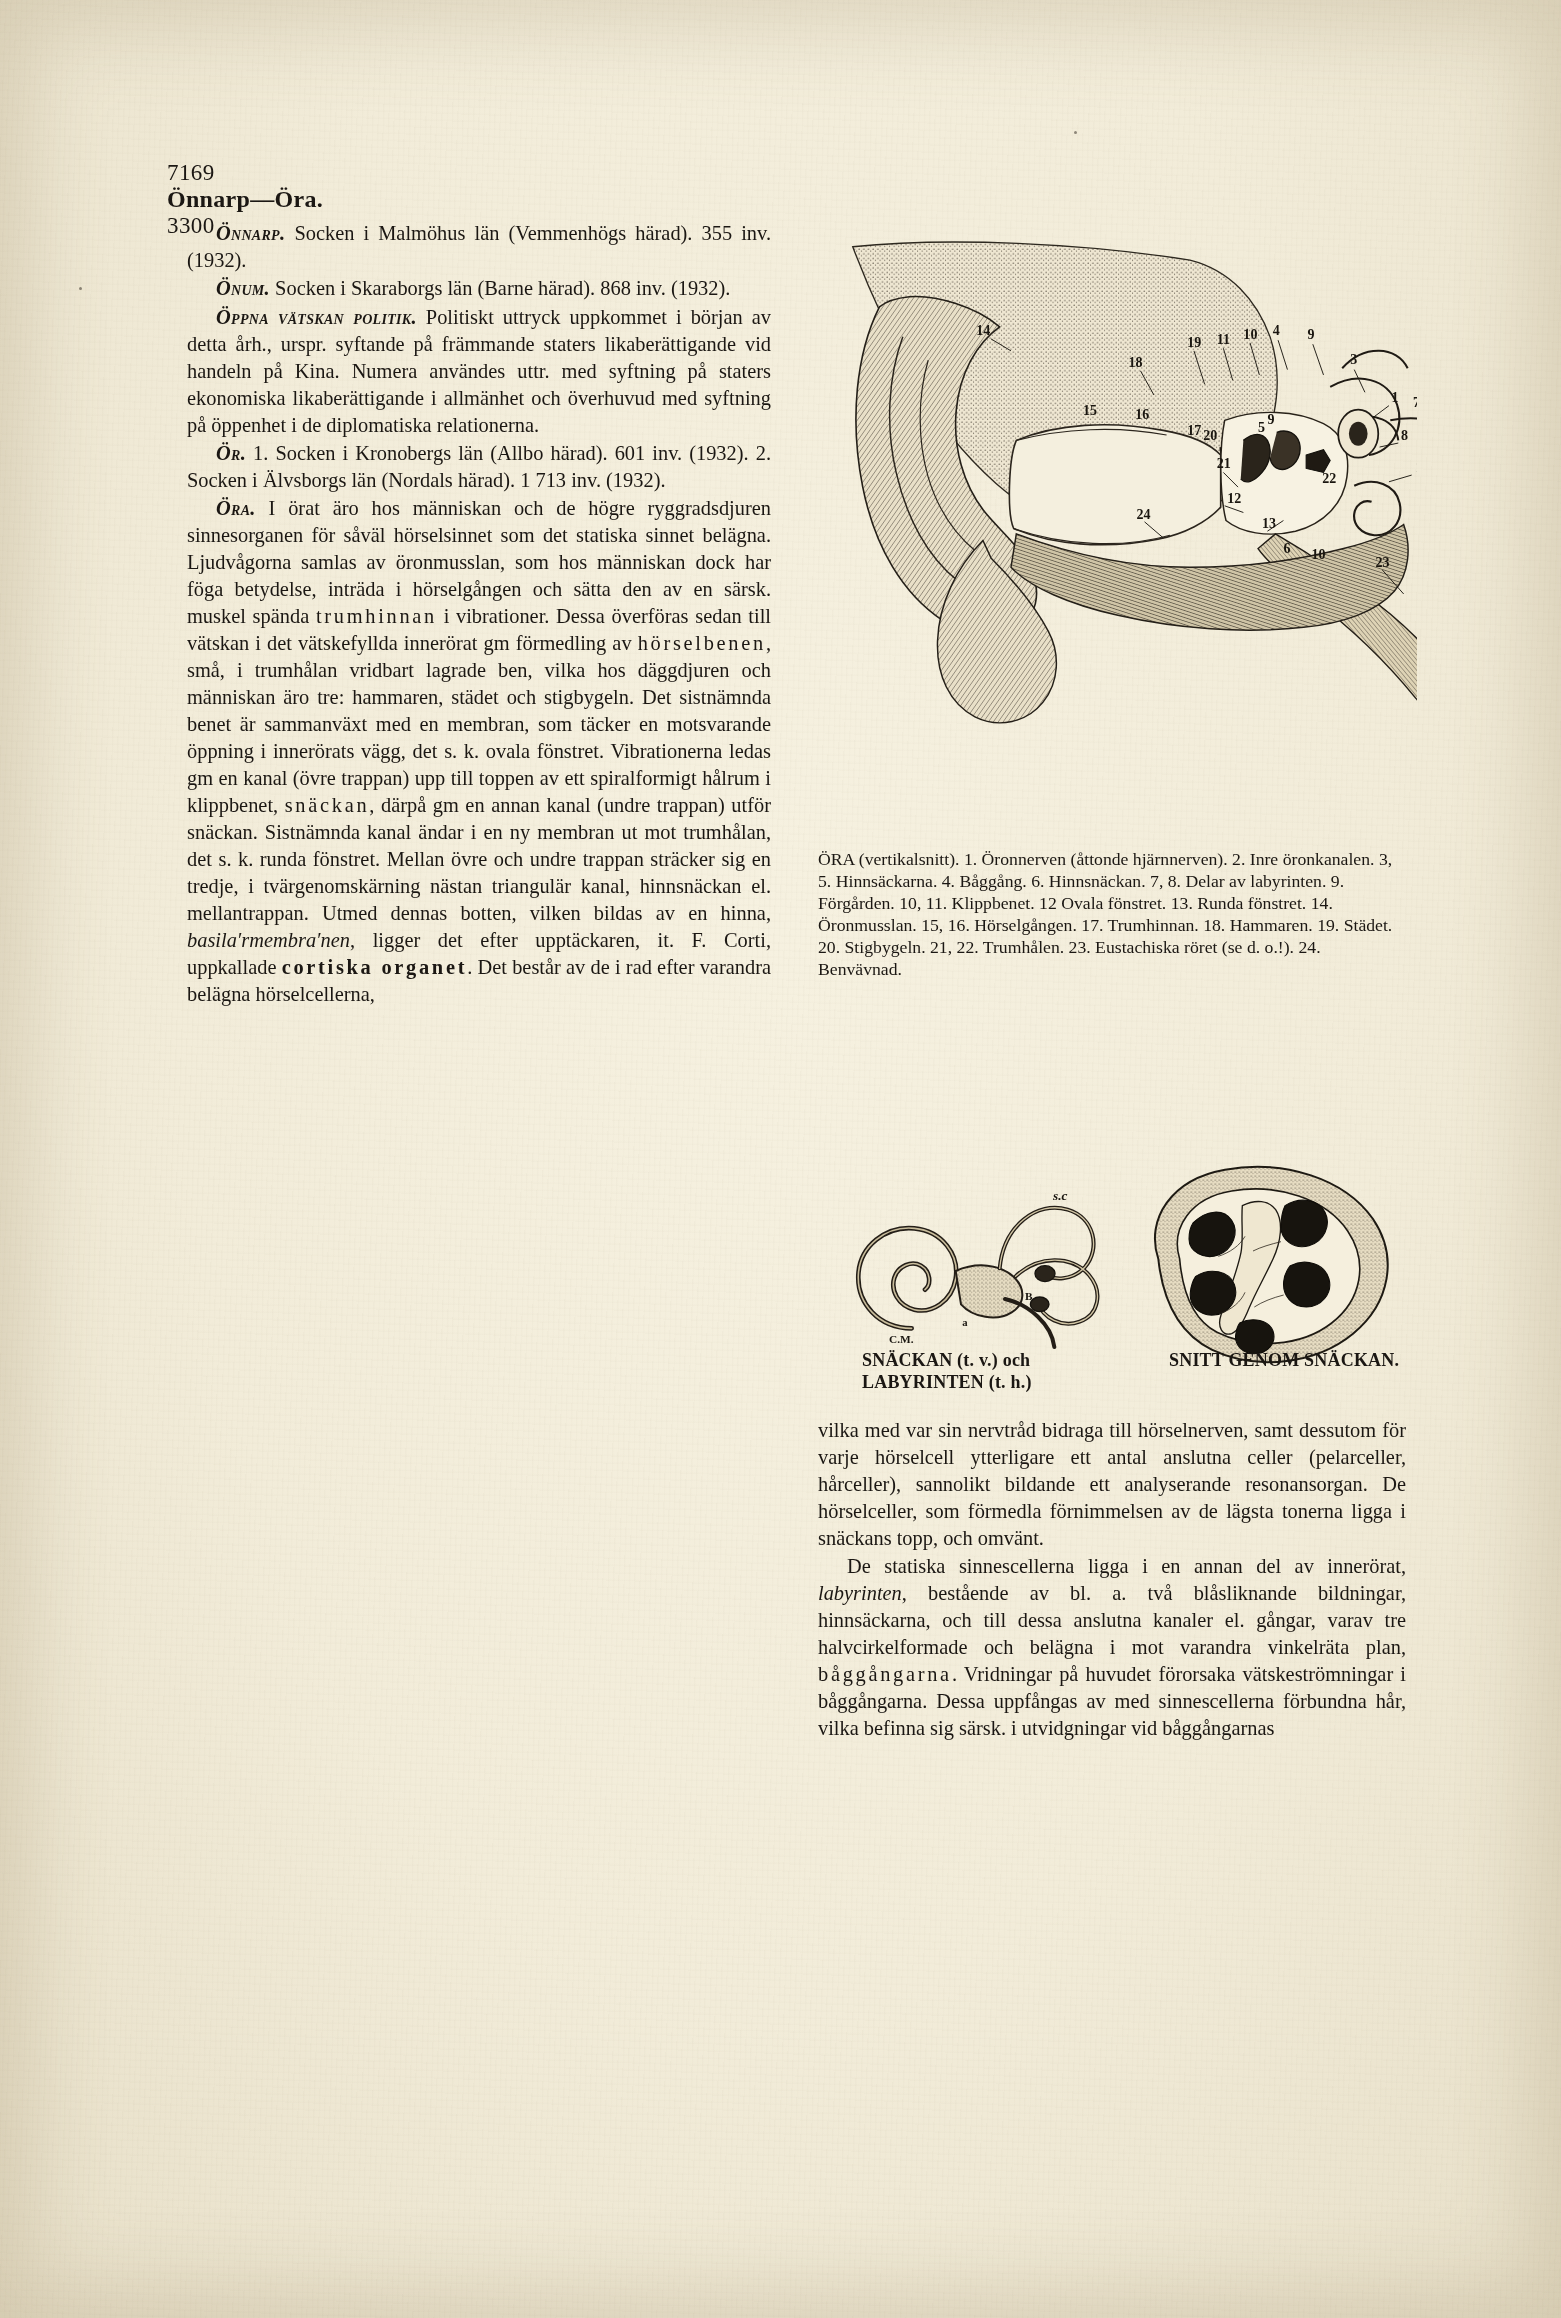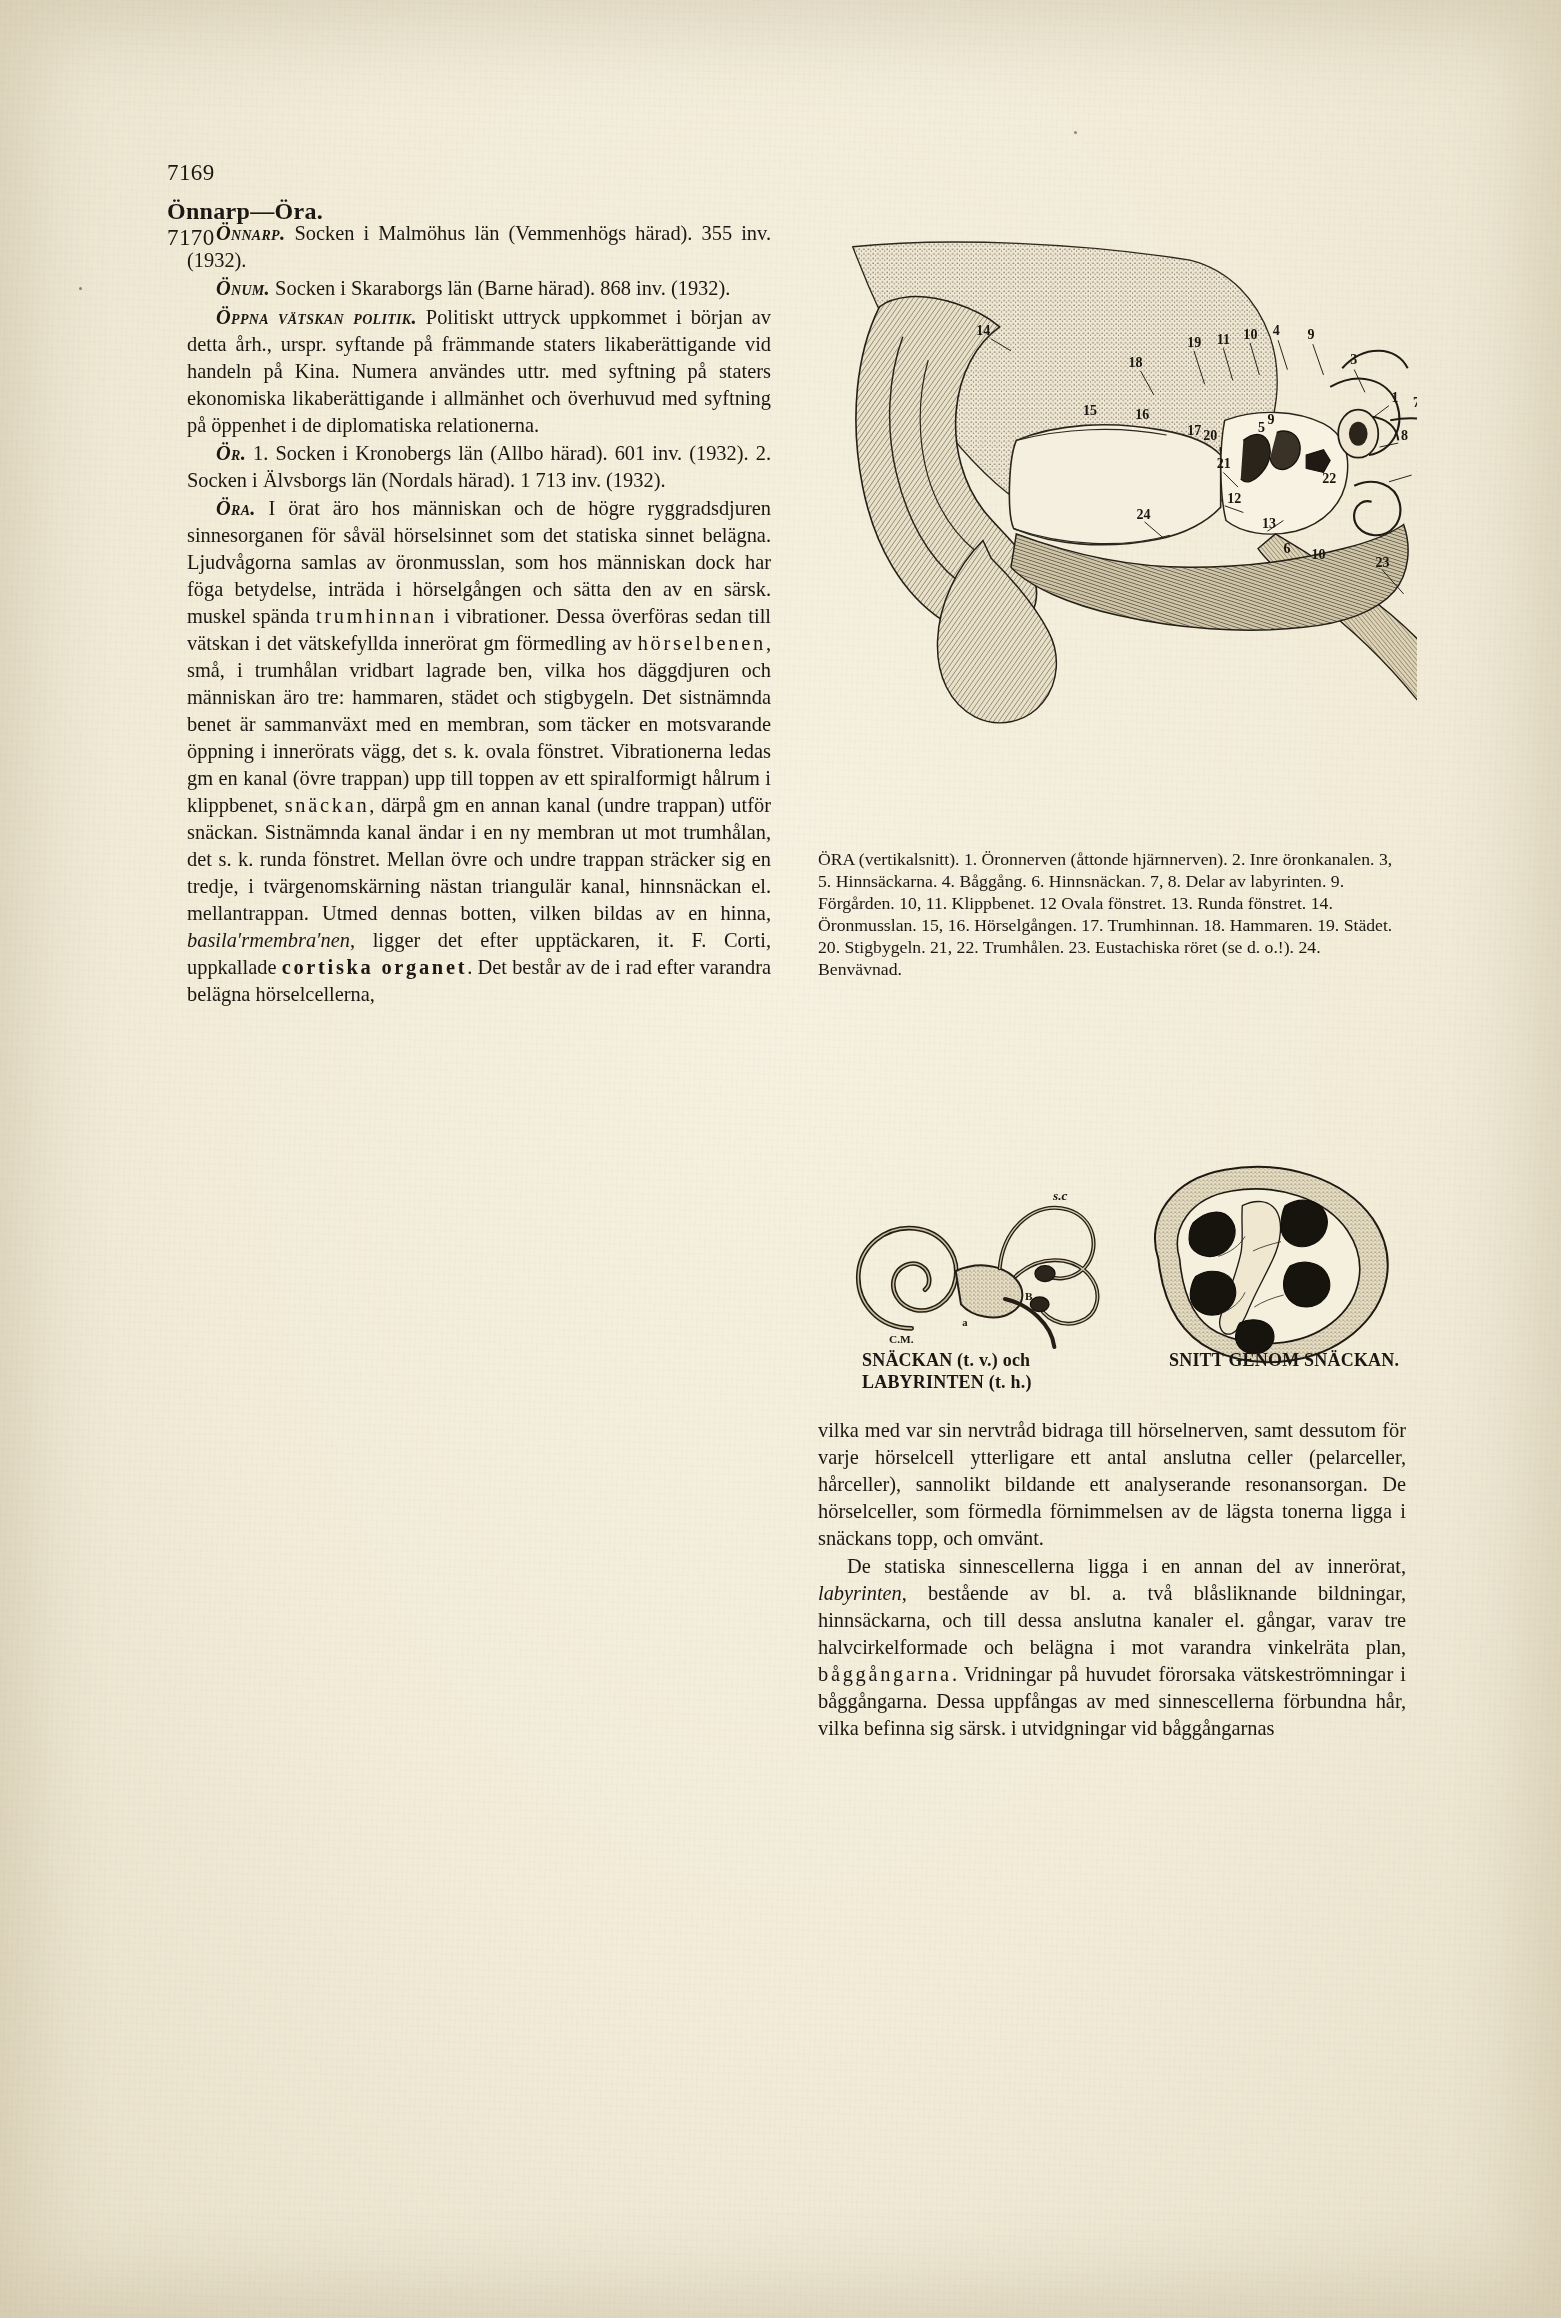--- a/index.html
+++ b/index.html
@@ -49,21 +49,20 @@
     justify-content: space-between;
     font-size: 23px;
     letter-spacing: 0.4px;
     flex-direction: column;
   }
   .running-head .folio { font-size: 23px; }
   .running-head .head-title {
     font-weight: bold;
     font-size: 24px;
     letter-spacing: 0.3px;
-    margin-top: 12px;
   }
 
   
   .col {
     position: absolute;
     top: 220px;
     width: 584px;
     font-size: 20.4px;
     line-height: 27px;
     text-align: justify;
@@ -156,21 +155,21 @@
 </style>
 </head>
 <body>
 
 <div class="page">
   <div class="paper-grain"></div>
 
   <div class="running-head">
     <span class="folio">7169</span>
     <span class="head-title">Önnarp—Öra.</span>
-    <span class="folio">7170</span>
+    <span class="folio">3300</span>
   </div>
 
   <div class="col col-left">
 
     <p class="entry">
       <span class="hw">Önnarp.</span><span> Socken i Malmöhus län (Vemmenhögs härad). 355 inv. (1932).</span>
     </p>
 
 
     <p class="entry">

